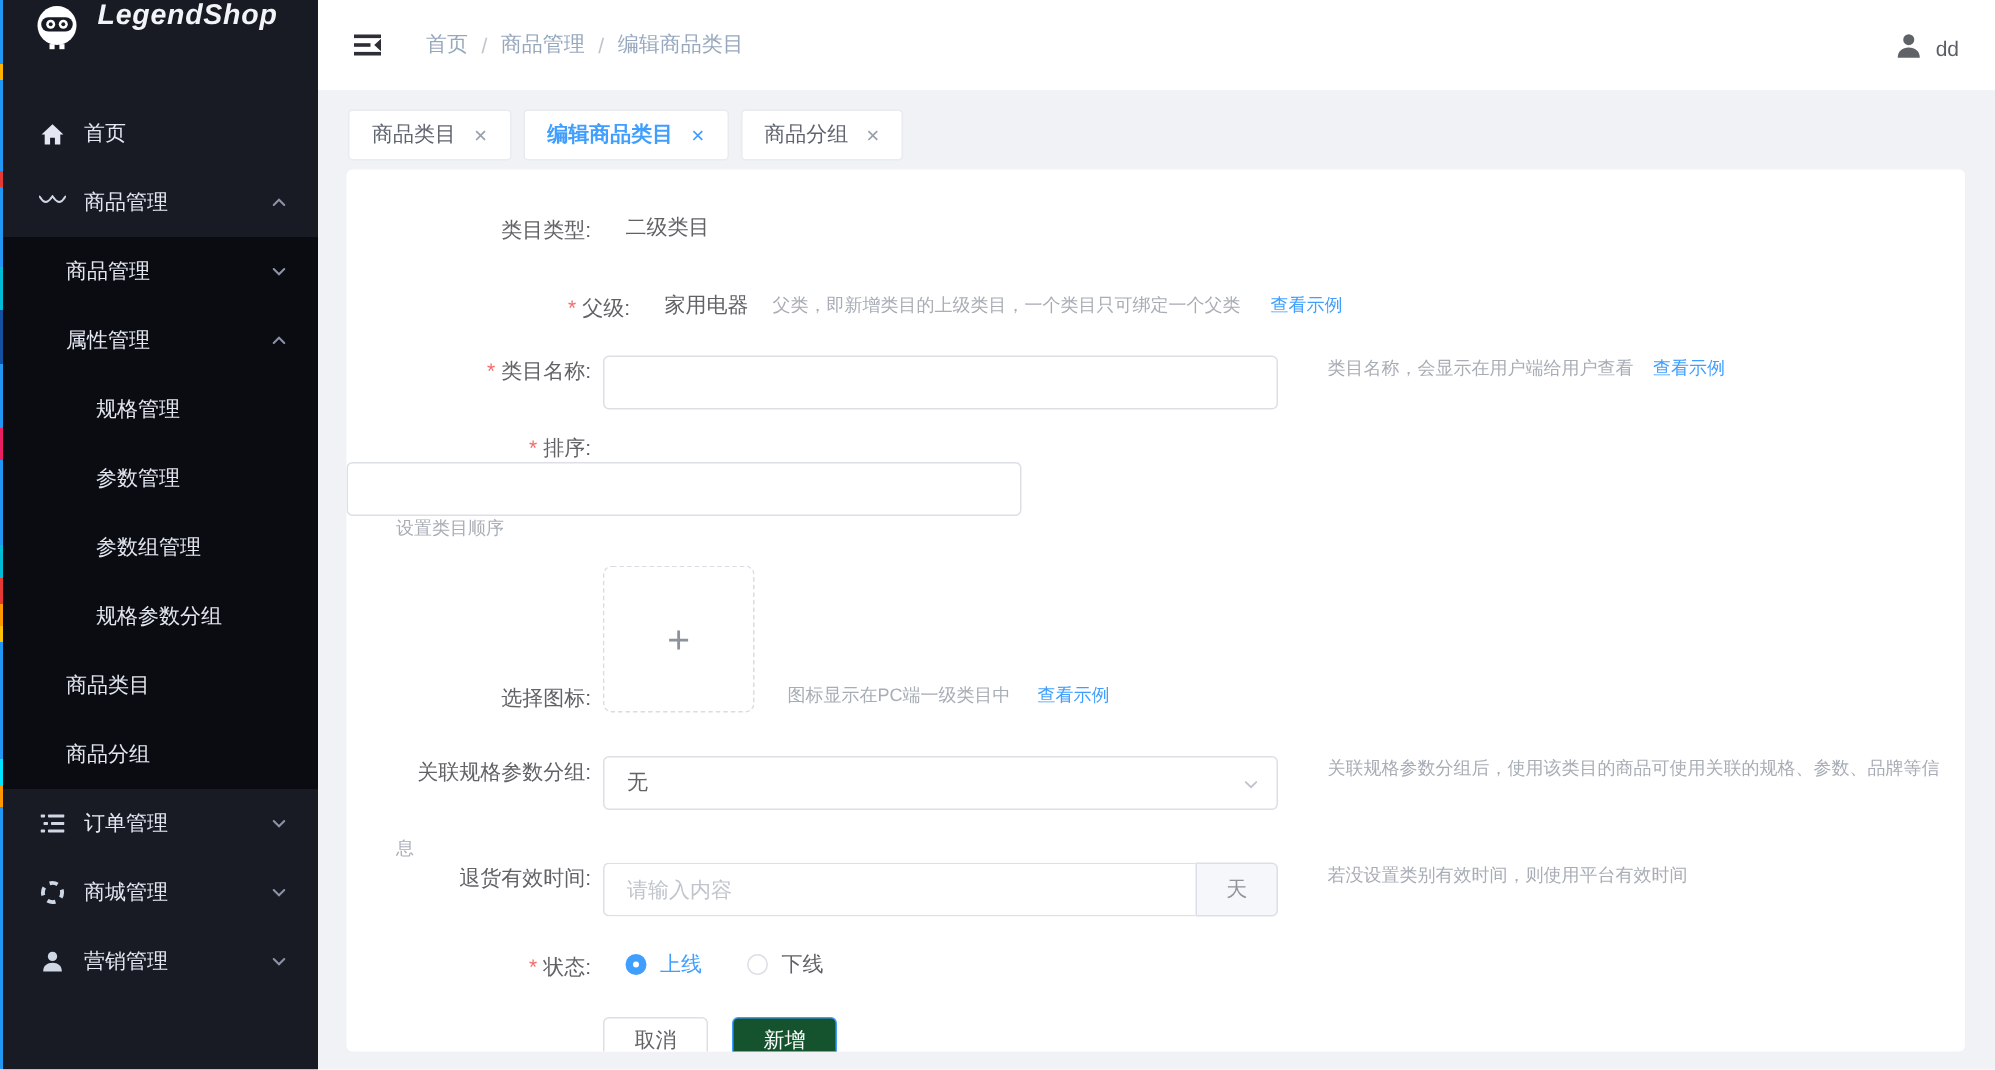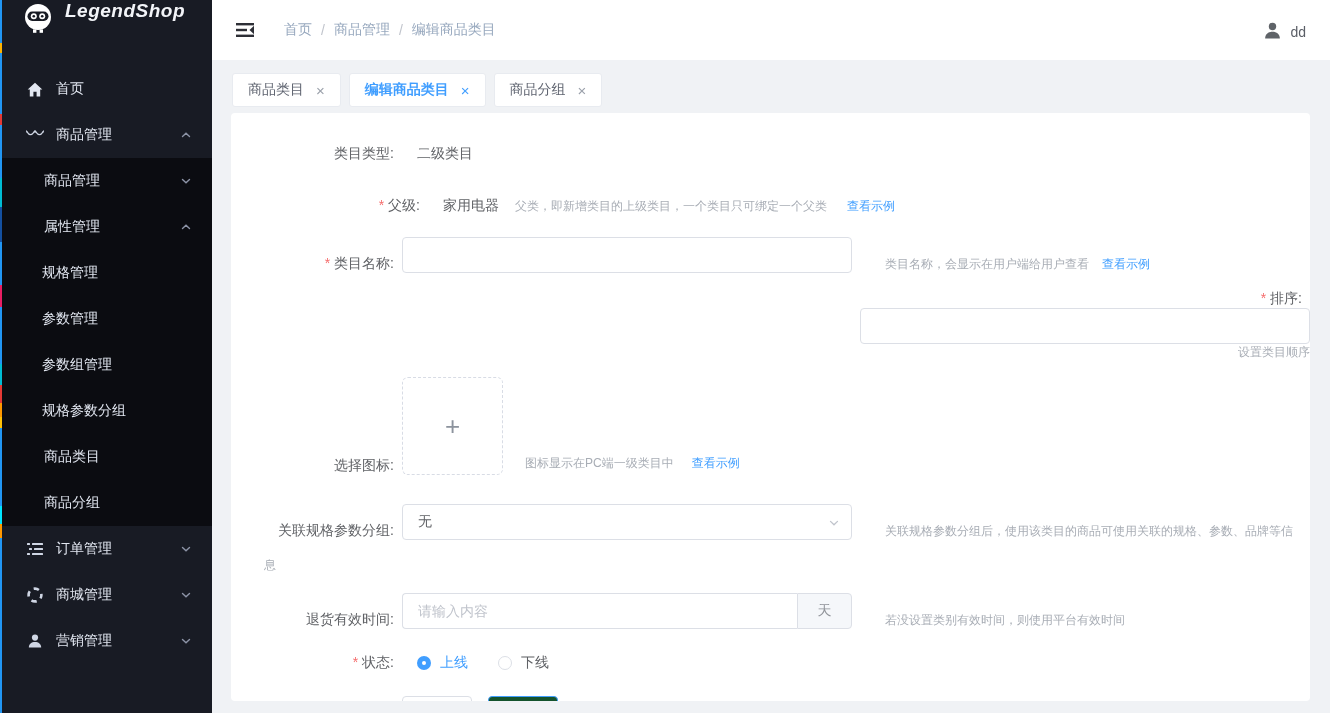--- a/index.html
+++ b/index.html
@@ -27,40 +27,40 @@
   }
   .logo-row{ height:60px; display:flex; padding-left:18px; }
   .logo-text{ font-size:19px; font-style:italic; font-weight:bold; color:#f2f4f8;
               margin-left:9px; letter-spacing:.5px; }
   .menu{ padding-top:6px; }
   .s-item{ height:46px; display:flex; align-items:center; padding:0 20px 0 24px;
            font-size:14px; color:#e2e7f1; cursor:pointer; white-space:nowrap; }
   .s-item .ic{ width:18px; display:flex; justify-content:center; margin-right:12px; flex-shrink:0;}
   .s-item .chev{ margin-left:auto; display:flex; }
   .lvl2{ padding-left:42px; }
-  .lvl3{ padding-left:40px; }
+  .lvl3{ padding-left:62px; }
   .submenu{ background:#0b0c11; }
   
   .main{ flex:1; display:flex; flex-direction:column; min-width:0; }
   .topbar{ height:60px; background:#fff; display:flex; align-items:center; padding:0 24px; flex-shrink:0; }
   .crumb{ margin-left:28px; color:#97a8be; display:flex; align-items:center; gap:9px; }
   .crumb .sep{ color:#c0c4cc; }
   .topbar .spacer{ flex:1; }
   .userbox{ display:flex; align-items:flex-end; gap:8px; color:#5a5e66; cursor:pointer; }
   
   .tabstrip{ padding:13px 20px 6px 20px; display:flex; gap:8px; flex-shrink:0; }
   .tab{ height:34px; background:#fff; border:1px solid #e8ebf0; border-radius:3px;
         display:flex; align-items:center; padding:0 15px; color:#5f6470; cursor:pointer; }
   .tab .x{ margin-left:12px; color:#9aa0aa; font-size:15px; line-height:1; }
   .tab.active{ color:#409eff; font-weight:bold; }
   .tab.active .x{ color:#409eff; font-weight:normal; }
   
   .panel{ flex:1; background:#fff; border-radius:4px; margin:0 20px 12px 19px;
           padding-top:30px; overflow:hidden; }
-  .row{ display:flex; align-items:flex-end; }
+  .row{ display:flex; align-items:flex-start; }
   .lab{ width:171px; flex-shrink:0; text-align:right; padding-right:8px;
         color:#606266; line-height:20px; }
   .req{ color:#f56c6c; margin-right:4px; }
   .val{ padding-left:15px; color:#606266; }
   .hint{ font-size:12px; color:#a8adb5; }
   .lnk{ font-size:12px; color:#409eff; cursor:pointer; }
   .inp{ width:450px; height:36px; border:1px solid #dcdfe6; border-radius:4px;
         padding:0 15px; font-size:14px; color:#606266; background:#fff; outline:none; }
   .inp::placeholder{ color:#c0c4cc; }
   .r-type{ margin-bottom:32px; }
@@ -70,21 +70,21 @@
   .r-name{ margin-bottom:15px; }
   .r-name .hint,.r-sort .hint,.r-spec .hint,.r-return .hint{ margin-left:33px; }
   .r-name .lnk{ margin-left:13px; }
   .r-sort{ margin-bottom:16px;flex-direction:column; }
   .r-upload{ margin-bottom:29px; align-items:flex-end; }
   .upload-box{ width:101px; height:98px; border:1px dashed #d8dce5; border-radius:6px;
                display:flex; align-items:center; justify-content:center; cursor:pointer;
                color:#8c939d; font-size:26px; font-weight:300; background:#fff; }
   .r-upload .hint{ align-self:flex-end; margin-left:22px; margin-bottom:3px; }
   .r-upload .lnk{ align-self:flex-end; margin-left:18px; margin-bottom:3px; }
-  .r-spec{ margin-bottom:18px; }
+  .r-spec{ }
   .select{ position:relative; width:450px; height:36px; border:1px solid #dcdfe6;
            border-radius:4px; background:#fff; display:flex; align-items:center;
            padding:0 30px 0 15px; color:#606266; cursor:pointer; }
   .select .sel-arrow{ position:absolute; right:11px; top:12px; }
   .spec-line2{ margin-left:186px; margin-top:15px; line-height:20px; }
   .r-return{ margin-bottom:23px; }
   .inp-group{ display:flex; width:450px; }
   .inp-group .inp{ width:395px; border-radius:4px 0 0 4px; border-right:none; }
   .unit{ width:55px; background:#f5f7fa; border:1px solid #dcdfe6;
          border-radius:0 4px 4px 0; display:flex; align-items:center;

